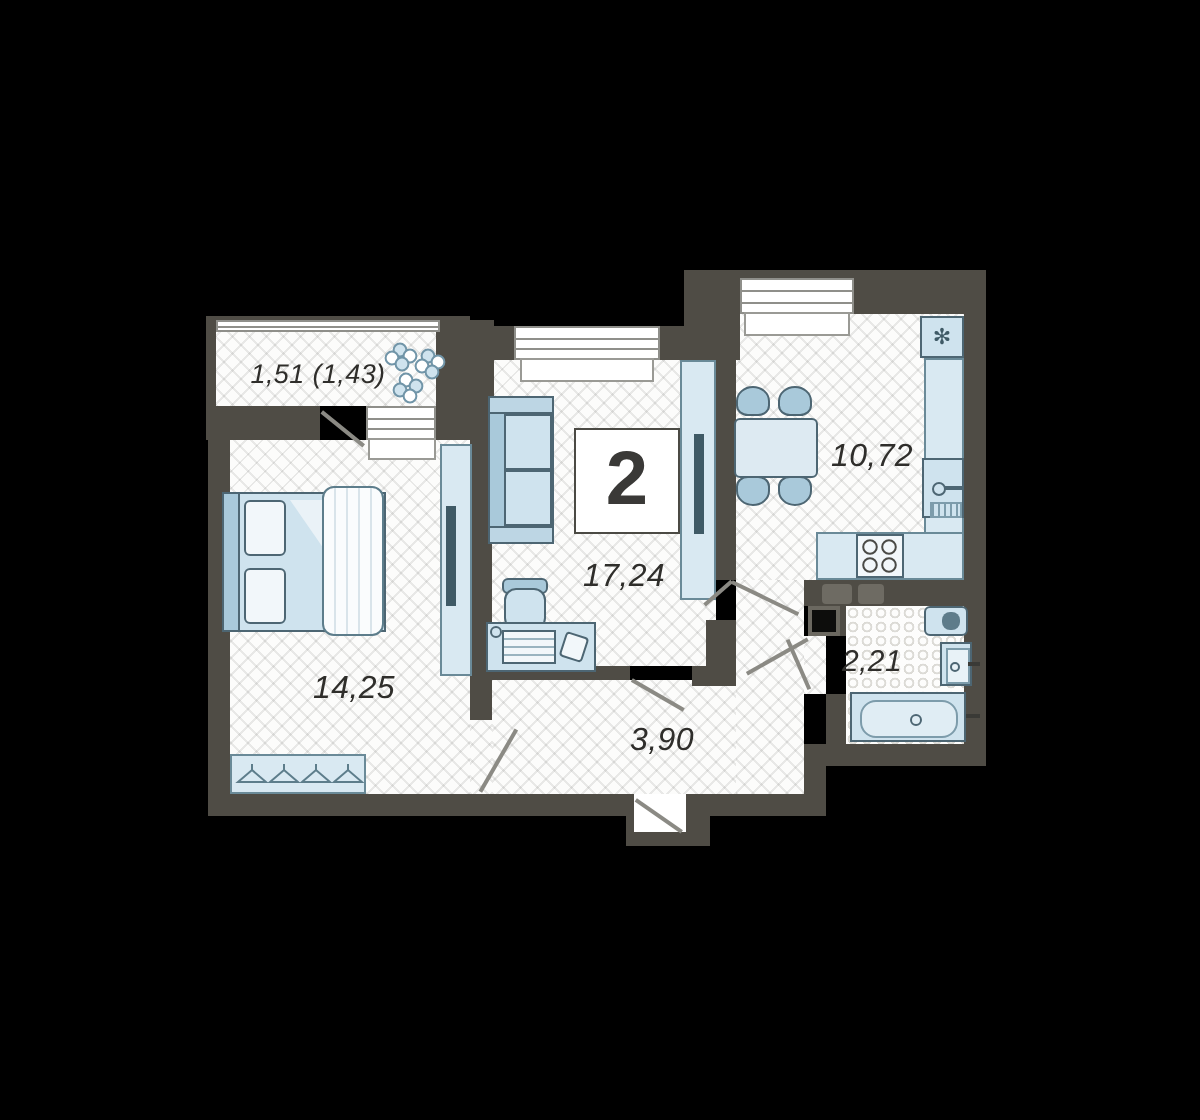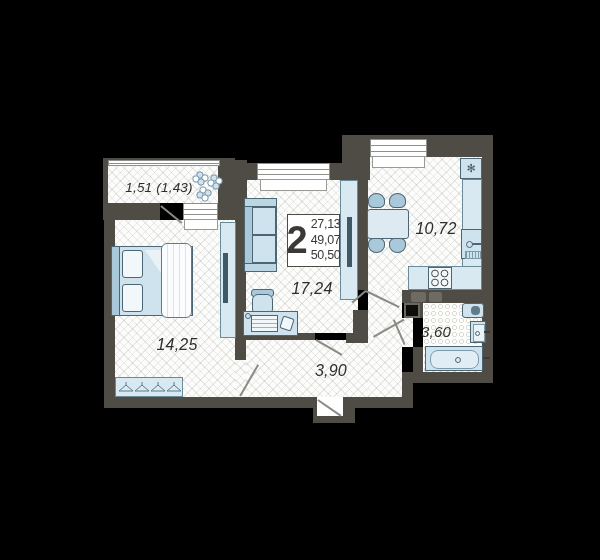--- a/index.html
+++ b/index.html
@@ -200,24 +200,19 @@
         <circle cx="10" cy="26" r="3.2" fill="#cfe3ee"></circle>
       <circle cx="15" cy="29" r="3.2"></circle>
     </g>
   </svg>
 
   <div class="lbl" style="left:159px;top:187px;font-size:13.5px;">1,51 (1,43)</div>
   <div class="lbl" style="left:177px;top:345px;">14,25</div>
   <div class="lbl" style="left:312px;top:289px;">17,24</div>
   <div class="lbl" style="left:331px;top:371px;">3,90</div>
   <div class="lbl" style="left:436px;top:229px;">10,72</div>
-  <div class="lbl" style="left:436px;top:331px;font-size:15px;">3,60</div>
+  <div class="lbl" style="left:436px;top:331px;font-size:15px;">2,21</div>
 
   <div class="infobox" style="left:287px;top:214px;width:53px;height:53px;">
     <div class="bignum">2</div>
-    <div class="numcol">
-      <span>27,13</span>
-      <span>49,07</span>
-      <span>50,50</span>
-    </div>
   </div>
 
 </div>
 
 </body></html>

